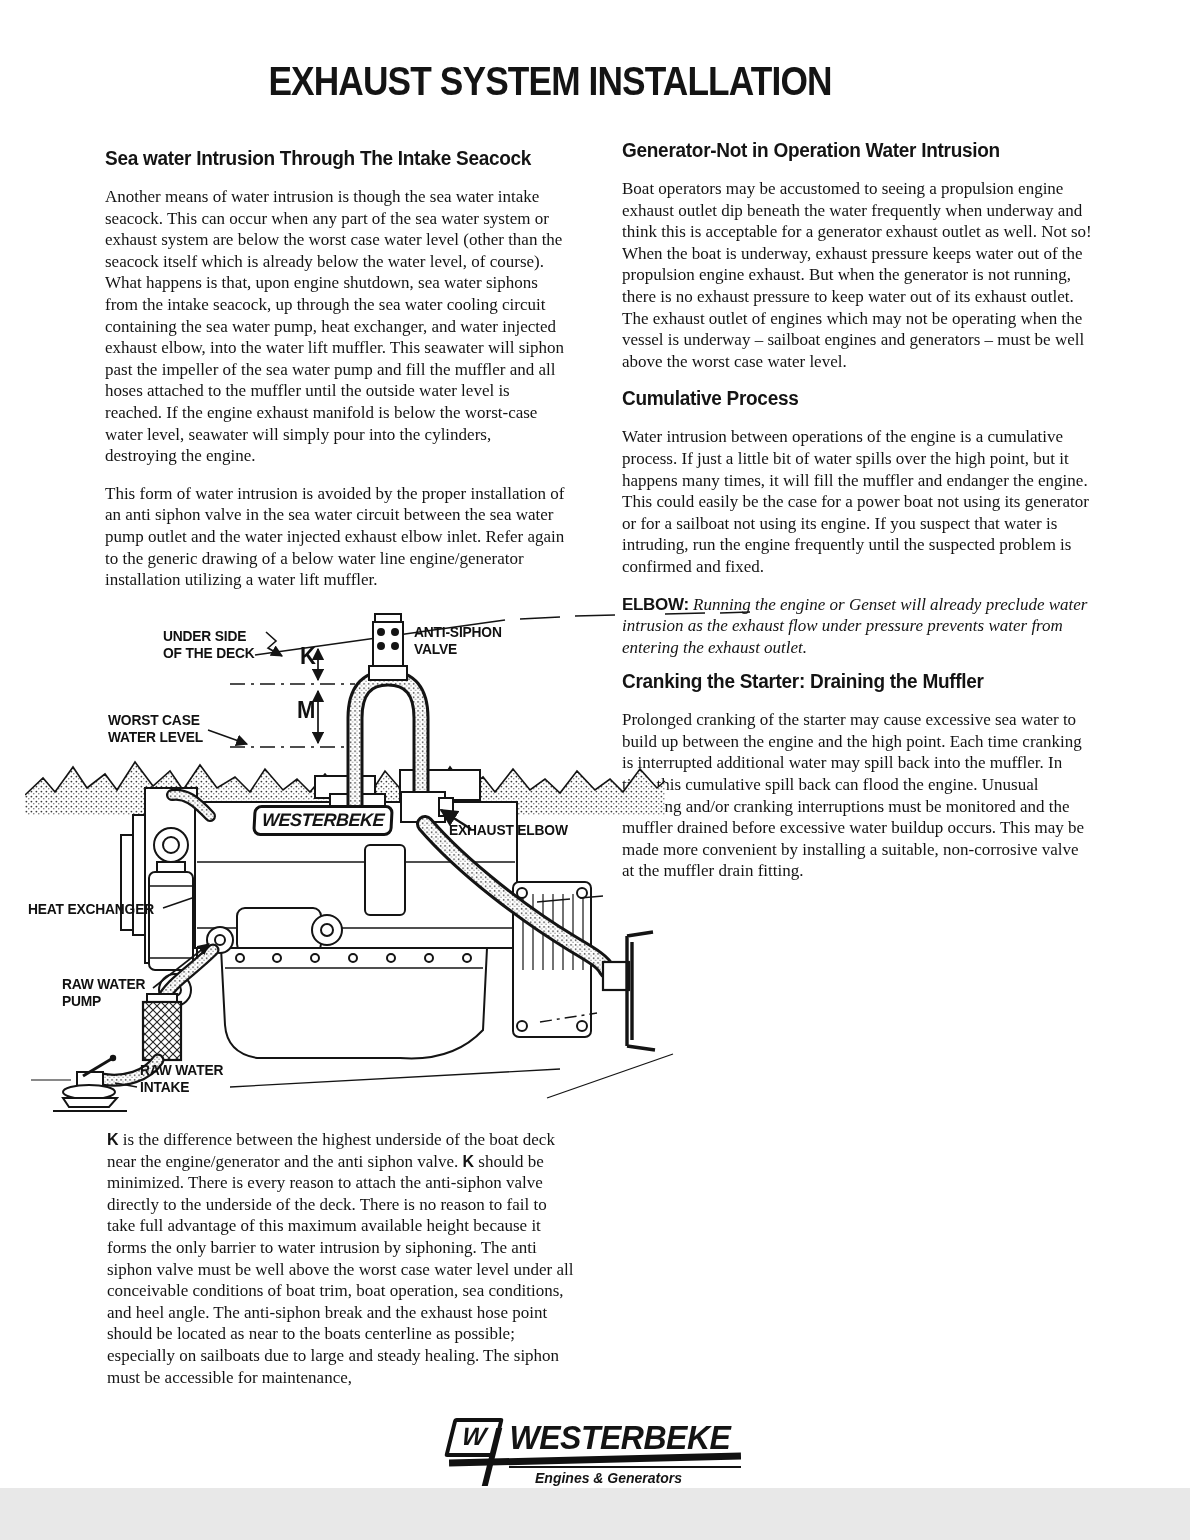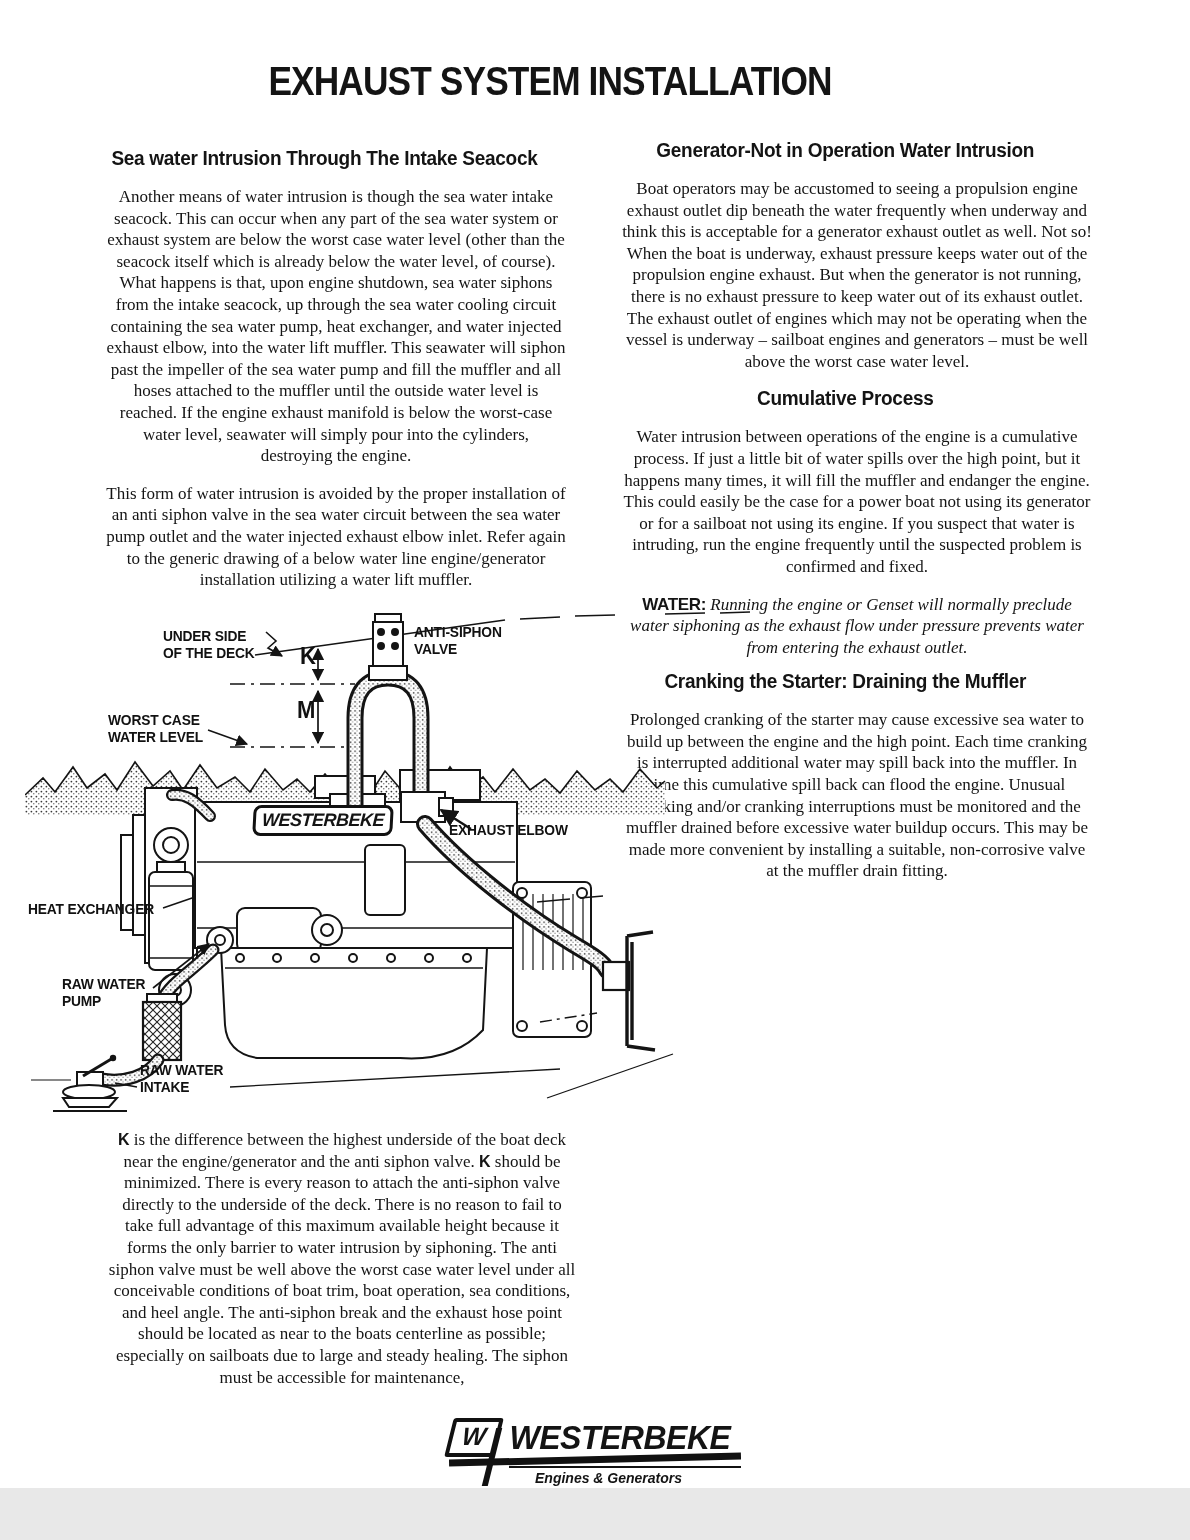--- a/index.html
+++ b/index.html
@@ -1,21 +1,21 @@
 <!DOCTYPE html>
 <html><head>
 <meta charset="utf-8">
 <style>
   html,body{margin:0;padding:0;background:#e8e8e8;}
   .page{position:relative;width:1190px;height:1488px;background:#ffffff;overflow:hidden;
         font-family:"Liberation Serif",serif;color:#141414;}
   .title{position:absolute;left:0;top:58px;width:1100px;text-align:center;
          font-family:"Liberation Sans",sans-serif;font-weight:700;font-size:41px;
          letter-spacing:-1px;transform:scaleX(.86);transform-origin:center;white-space:nowrap;}
-  .col{position:absolute;font-size:17px;line-height:21.6px;text-align:center;}
+  .col{position:absolute;font-size:17px;line-height:21.6px;text-align:left;}
   .col-left{left:105px;top:146px;width:462px;}
   .col-right{left:622px;top:138px;width:470px;}
   .kpara{left:107px;top:1113px;width:470px;}
   h2{font-family:"Liberation Sans",sans-serif;font-weight:700;font-size:20px;line-height:24px;
      margin:0 0 7px 0;letter-spacing:-.3px;transform:scaleX(.95);transform-origin:left;white-space:nowrap;}
   h2.gap{margin-top:14px;}
   p{margin:16px 0 11px 0;}
   .note i{font-style:italic;}
   .note .nlabel{font-family:"Liberation Sans",sans-serif;font-weight:700;font-style:normal;letter-spacing:-.3px;}
   .boldk{font-family:"Liberation Sans",sans-serif;font-weight:700;font-size:16px;}
@@ -56,21 +56,21 @@
     <h2>Sea water Intrusion Through The Intake Seacock</h2>
     <p>Another means of water intrusion is though the sea water intake seacock. This can occur when any part of the sea water system or exhaust system are below the worst case water level (other than the seacock itself which is already below the water level, of course). What happens is that, upon engine shutdown, sea water siphons from the intake seacock, up through the sea water cooling circuit containing the sea water pump, heat exchanger, and water injected exhaust elbow, into the water lift muffler. This seawater will siphon past the impeller of the sea water pump and fill the muffler and all hoses attached to the muffler until the outside water level is reached. If the engine exhaust manifold is below the worst-case water level, seawater will simply pour into the cylinders, destroying the engine.</p>
     <p>This form of water intrusion is avoided by the proper installation of an anti siphon valve in the sea water circuit between the sea water pump outlet and the water injected exhaust elbow inlet. Refer again to the generic drawing of a below water line engine/generator installation utilizing a water lift muffler.</p>
   </div>
 
   <div class="col col-right">
     <h2>Generator-Not in Operation Water Intrusion</h2>
     <p>Boat operators may be accustomed to seeing a propulsion engine exhaust outlet dip beneath the water frequently when underway and think this is acceptable for a generator exhaust outlet as well. Not so! When the boat is underway, exhaust pressure keeps water out of the propulsion engine exhaust. But when the generator is not running, there is no exhaust pressure to keep water out of its exhaust outlet. The exhaust outlet of engines which may not be operating when the vessel is underway – sailboat engines and generators – must be well above the worst case water level.</p>
     <h2 class="gap">Cumulative Process</h2>
     <p>Water intrusion between operations of the engine is a cumulative process. If just a little bit of water spills over the high point, but it happens many times, it will fill the muffler and endanger the engine. This could easily be the case for a power boat not using its generator or for a sailboat not using its engine. If you suspect that water is intruding, run the engine frequently until the suspected problem is confirmed and fixed.</p>
-    <p class="note"><span class="nlabel">WATER:</span><i> Running the engine or Genset will normally preclude water siphoning as the exhaust flow under pressure prevents water from entering the exhaust outlet.</i></p>
+    <p class="note"><span class="nlabel">ELBOW:</span><i> Running the engine or Genset will already preclude water intrusion as the exhaust flow under pressure prevents water from entering the exhaust outlet.</i></p>
     <h2>Cranking the Starter: Draining the Muffler</h2>
     <p>Prolonged cranking of the starter may cause excessive sea water to build up between the engine and the high point. Each time cranking is interrupted additional water may spill back into the muffler. In time this cumulative spill back can flood the engine. Unusual cranking and/or cranking interruptions must be monitored and the muffler drained before excessive water buildup occurs. This may be made more convenient by installing a suitable, non-corrosive valve at the muffler drain fitting.</p>
   </div>
 
   <svg class="diagram-svg" viewBox="0 0 735 505">
     <defs>
       <pattern id="speckle" width="5" height="5" patternUnits="userSpaceOnUse">
         <rect width="5" height="5" fill="#ffffff"></rect>
         <circle cx="1.4" cy="1.6" r="0.9" fill="#3a3a3a"></circle>
         <circle cx="3.8" cy="3.7" r="0.7" fill="#666"></circle>

